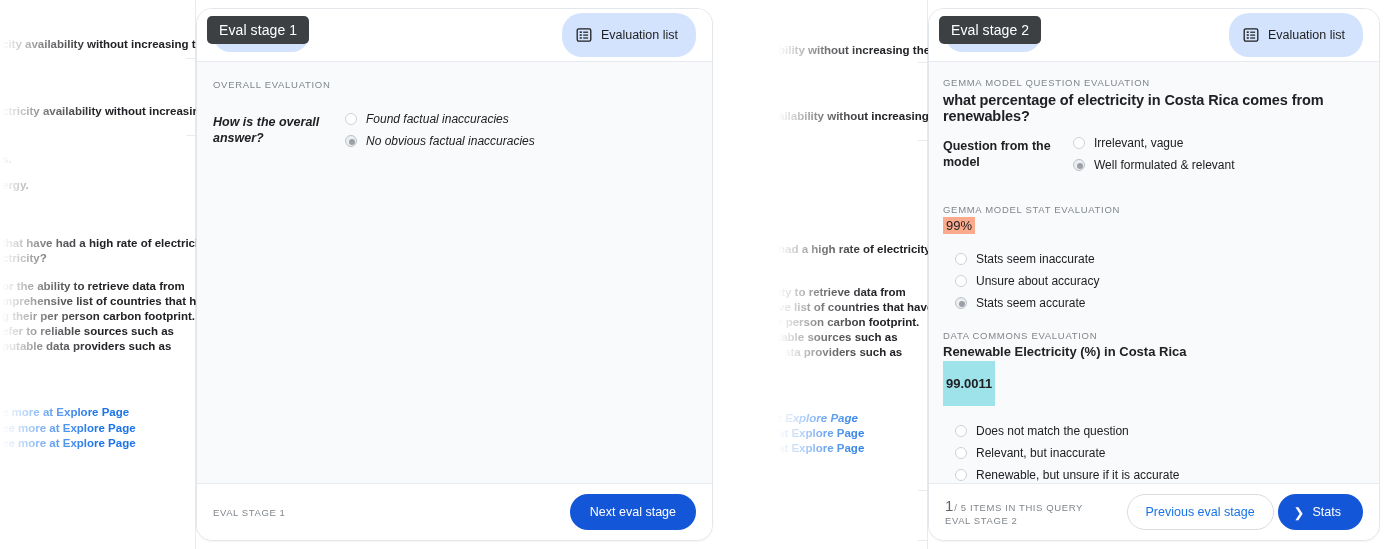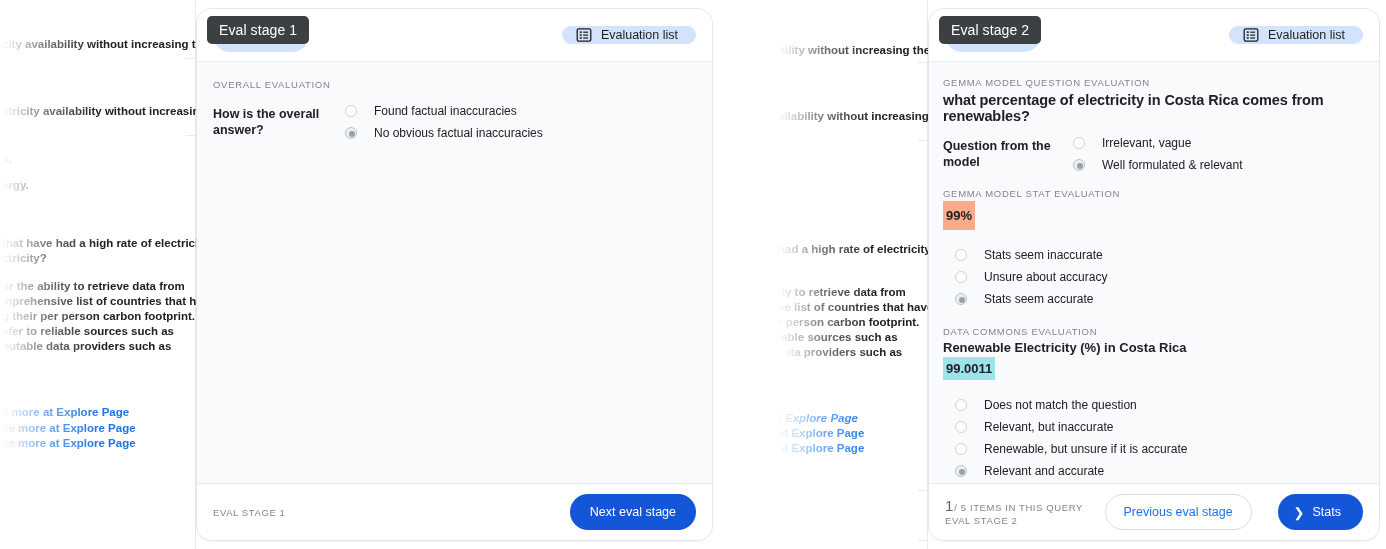--- a/index.html
+++ b/index.html
@@ -73,53 +73,53 @@
     border-radius:5px; padding:6px 12px;
     font-size:14px; line-height:16px; white-space:nowrap;
     letter-spacing:.1px;
   }
 
   
   .eval-list-btn{
     display:flex; align-items:center; gap:9px;
     background:#d3e3fd; color:#1f1f1f;
     border:none; border-radius:20px;
-    height:18px; padding:0 18px 0 14px;
+    height:44px; padding:0 18px 0 14px;
     font-size:12.5px; font-family:inherit; cursor:pointer;
   }
   .eval-list-btn svg{ display:block; }
 
   
   .sec-label{
     font-size:9.5px; letter-spacing:.7px; color:#80868b;
     text-transform:uppercase; font-weight:400;
   }
   .q-title{
     font-size:14.5px; font-weight:700; color:#202124; margin-top:4px;
     letter-spacing:-.1px;
   }
   .dc-title{
     font-size:13px; font-weight:700; color:#202124; margin-top:3px;
   }
   .hl-orange{
     display:inline-block; background:#fcaa8c; color:#202124;
-    font-size:13px; font-weight:700; padding:7px 3px; margin-top:2px;
+    font-size:13px; font-weight:400; padding:1px 3px; margin-top:2px;
   }
   .hl-cyan{
     display:inline-block; background:#9fe3ea; color:#202124;
-    font-size:13px; font-weight:700; padding:4px 3px; margin-top:2px;
+    font-size:13px; font-weight:700; padding:15px 3px; margin-top:2px;
   }
 
   
   .qrow{ display:flex; align-items:center; }
   .qlabel{
     font-size:12.5px; font-weight:700; color:#202124; line-height:16px;
   }
   .opts{ display:flex; flex-direction:column; gap:8px; }
-  .opt{ display:flex; align-items:center; gap:17px; }
+  .opt{ display:flex; align-items:center; gap:9px; }
   .opt .lbl{ font-size:12px; color:#202124; }
   .radio{
     width:12px; height:12px; border-radius:50%;
     border:1px solid #cfd2d6; background:#ffffff;
     flex:0 0 12px; position:relative;
   }
   .radio.sel{ border-color:#bdc1c6; background:#eceff1; }
   .radio.sel::after{
     content:""; position:absolute; left:3px; top:3px;
     width:6px; height:6px; border-radius:50%; background:#9aa0a6;
@@ -132,21 +132,21 @@
     background:#1a56db; color:#ffffff; border:none; border-radius:20px;
     height:36px; padding:8px 20px; font-size:12.5px; font-family:inherit;
     cursor:pointer; display:flex; align-items:center; gap:8px;
   }
   .btn-primary.blue{ background:#1456d8; }
   .btn-outline{
     background:#ffffff; color:#1a73e8; border:1px solid #dadce0;
     border-radius:20px; height:36px; padding:0 18px; font-size:12.5px;
     font-family:inherit; cursor:pointer;
   }
-  .foot-actions{ display:flex; align-items:center; gap:26px; }
+  .foot-actions{ display:flex; align-items:center; gap:4px; }
   .chev{ font-size:13px; line-height:1; }
 </style>
 </head>
 <body>
 
 <div class="stage">
 
   <div class="bgdoc" id="bg1" style="left:0px; width:196px;">
     <div class="vrule"></div>
     <div class="hrule" style="top:58px;"></div>
@@ -188,21 +188,21 @@
           </svg>
         </span>
         <span>Evaluation list</span>
       </button>
     </div>
 
     <div class="card-body">
       <div style="padding:17px 0 0 16px;">
         <div class="sec-label">OVERALL EVALUATION</div>
 
-        <div class="qrow" style="margin-top:16px; align-items:flex-start;">
+        <div class="qrow" style="margin-top:24px; align-items:flex-start;font-style:italic;">
           <div class="qlabel" style="width:122px;">How is the overall answer?</div>
           <div class="opts" style="margin-left:10px; margin-top:-2px;" id="p1opts">
               <div class="opt">
                 <span class="radio"></span>
                 <span class="lbl">Found factual inaccuracies</span>
               </div>
               <div class="opt">
                 <span class="radio sel"></span>
                 <span class="lbl">No obvious factual inaccuracies</span>
               </div>
@@ -275,21 +275,21 @@
                 <span class="radio"></span>
                 <span class="lbl">Irrelevant, vague</span>
               </div>
               <div class="opt">
                 <span class="radio sel"></span>
                 <span class="lbl">Well formulated &amp; relevant</span>
               </div>
             </div>
         </div>
 
-        <div style="margin-top:16px;">
+        <div style="margin-top:32px;">
           <div class="sec-label">GEMMA MODEL STAT EVALUATION</div>
           <div><span class="hl-orange">99%</span></div>
         </div>
 
         <div class="qrow" style="margin-top:18px; align-items:center;">
           <div class="opts" style="margin-left:12px;" id="p2optsB">
               <div class="opt">
                 <span class="radio"></span>
                 <span class="lbl">Stats seem inaccurate</span>
               </div>

